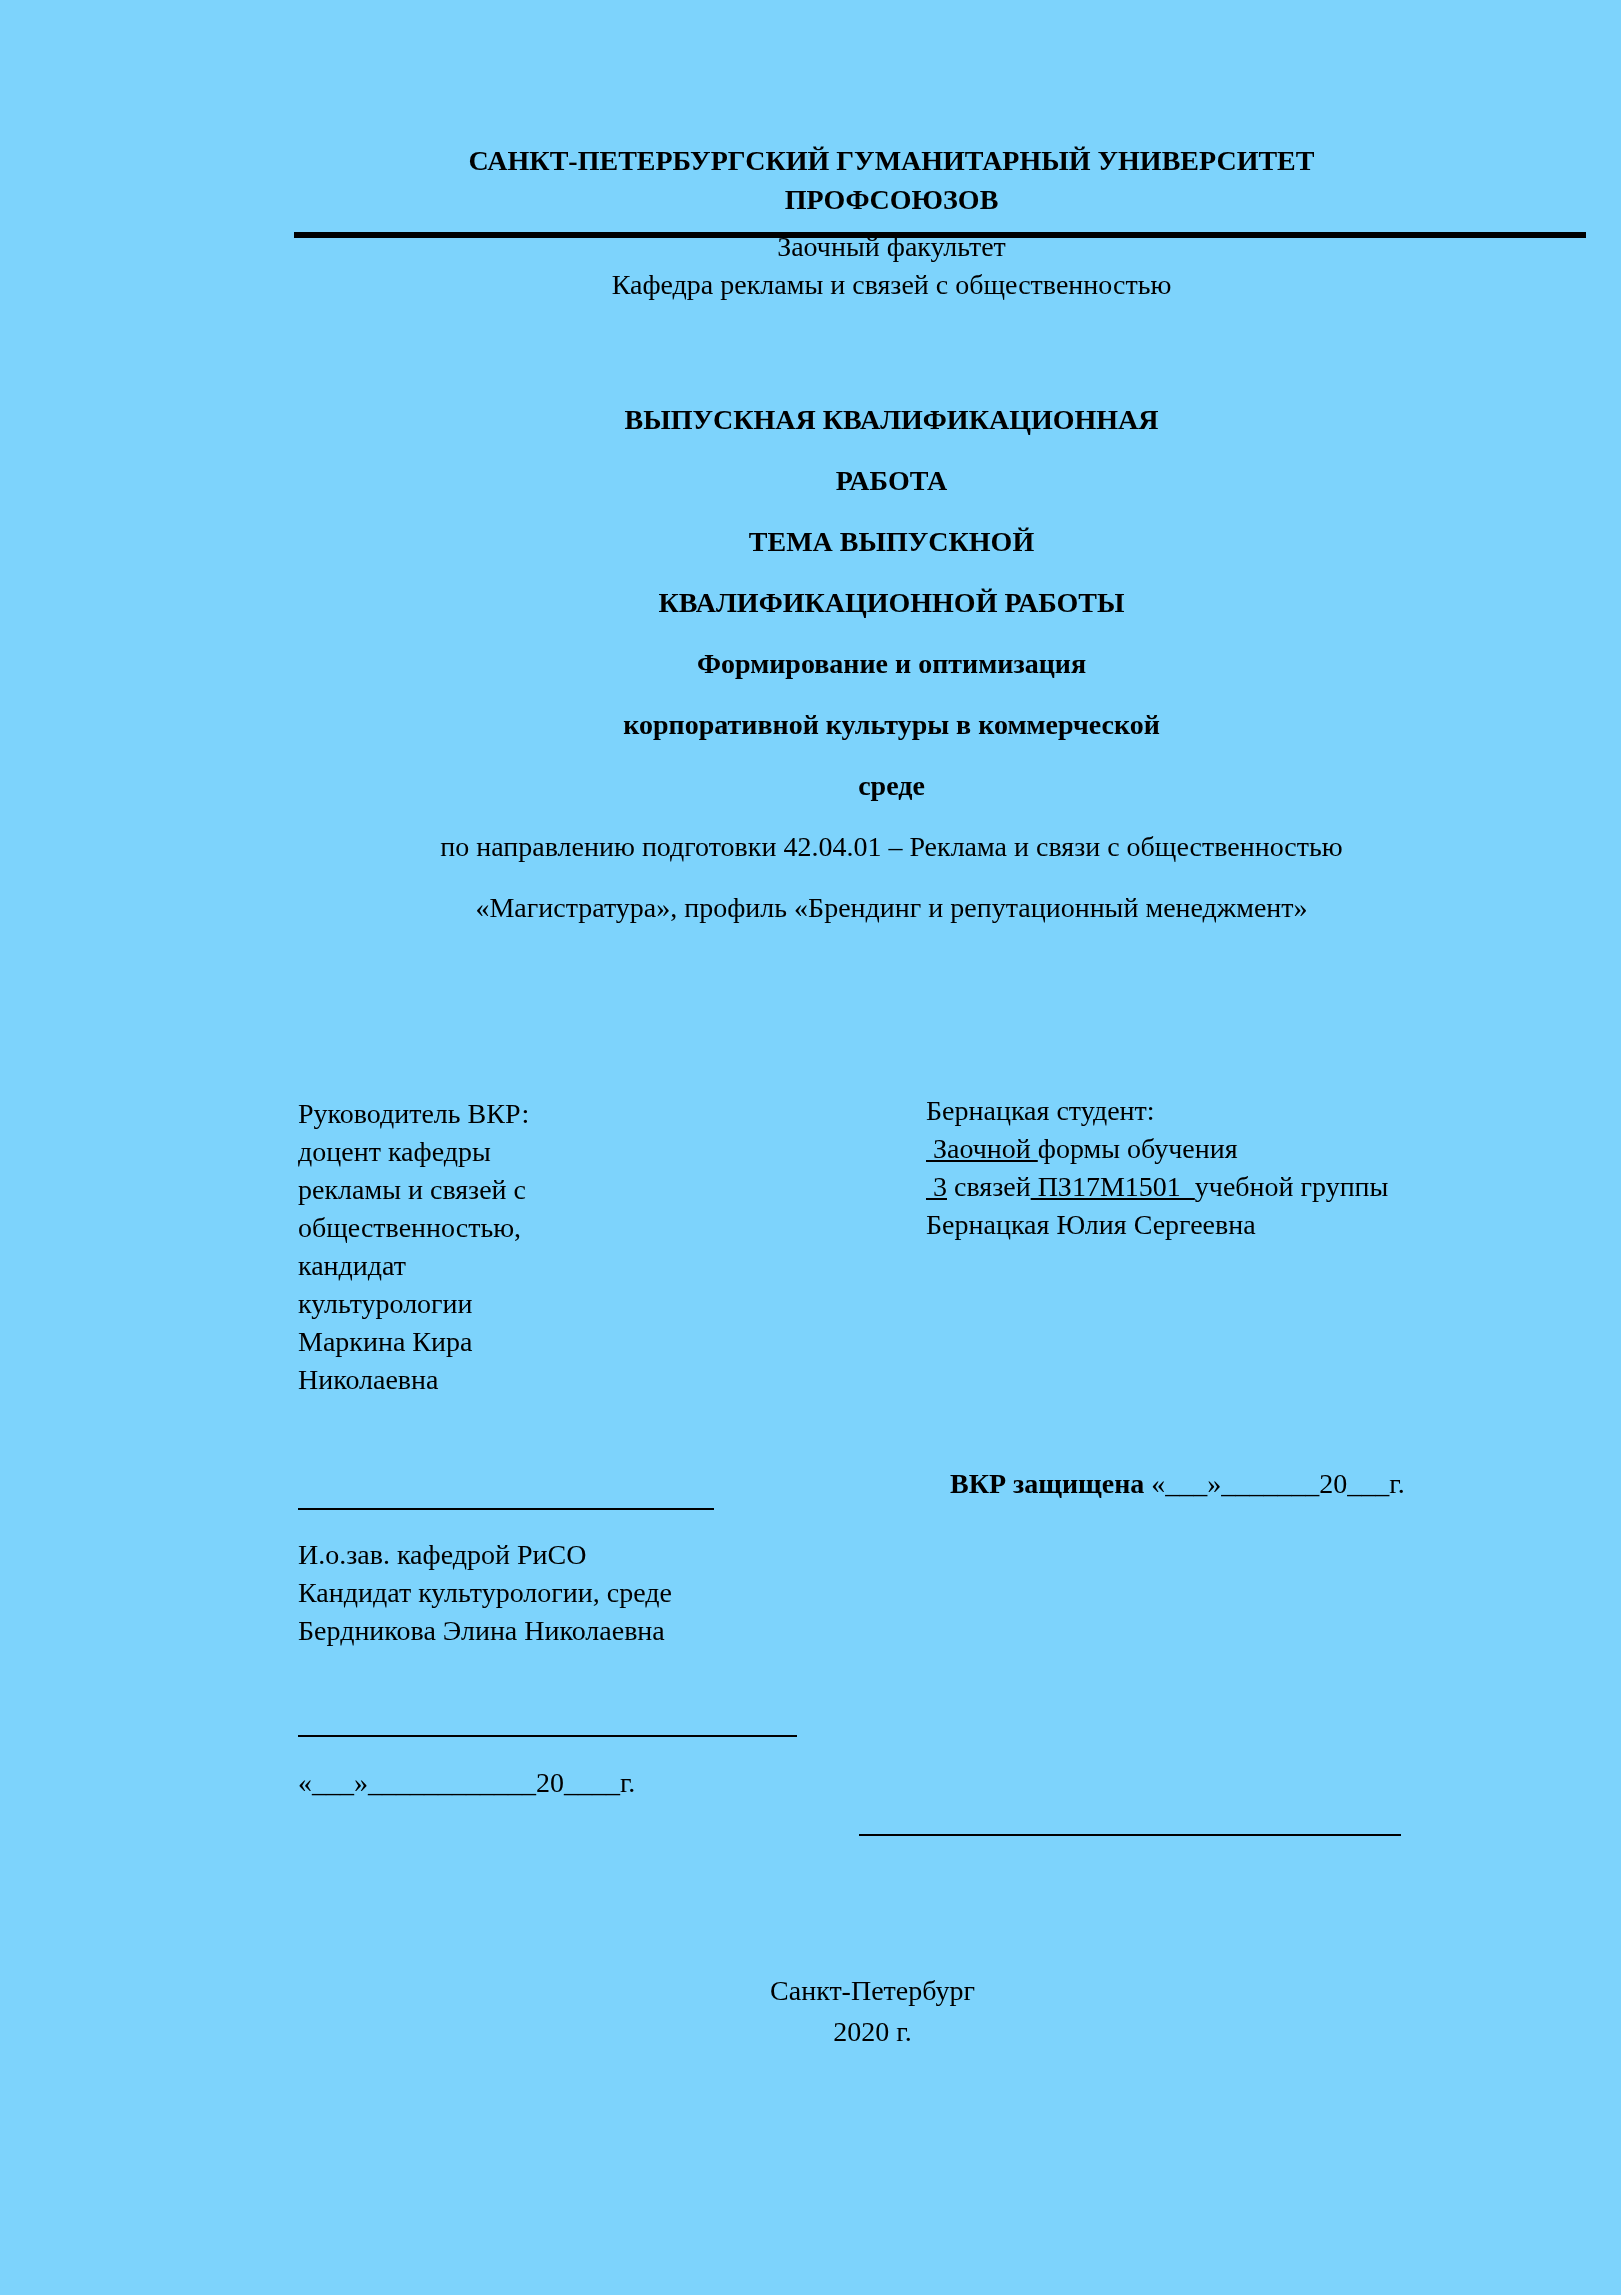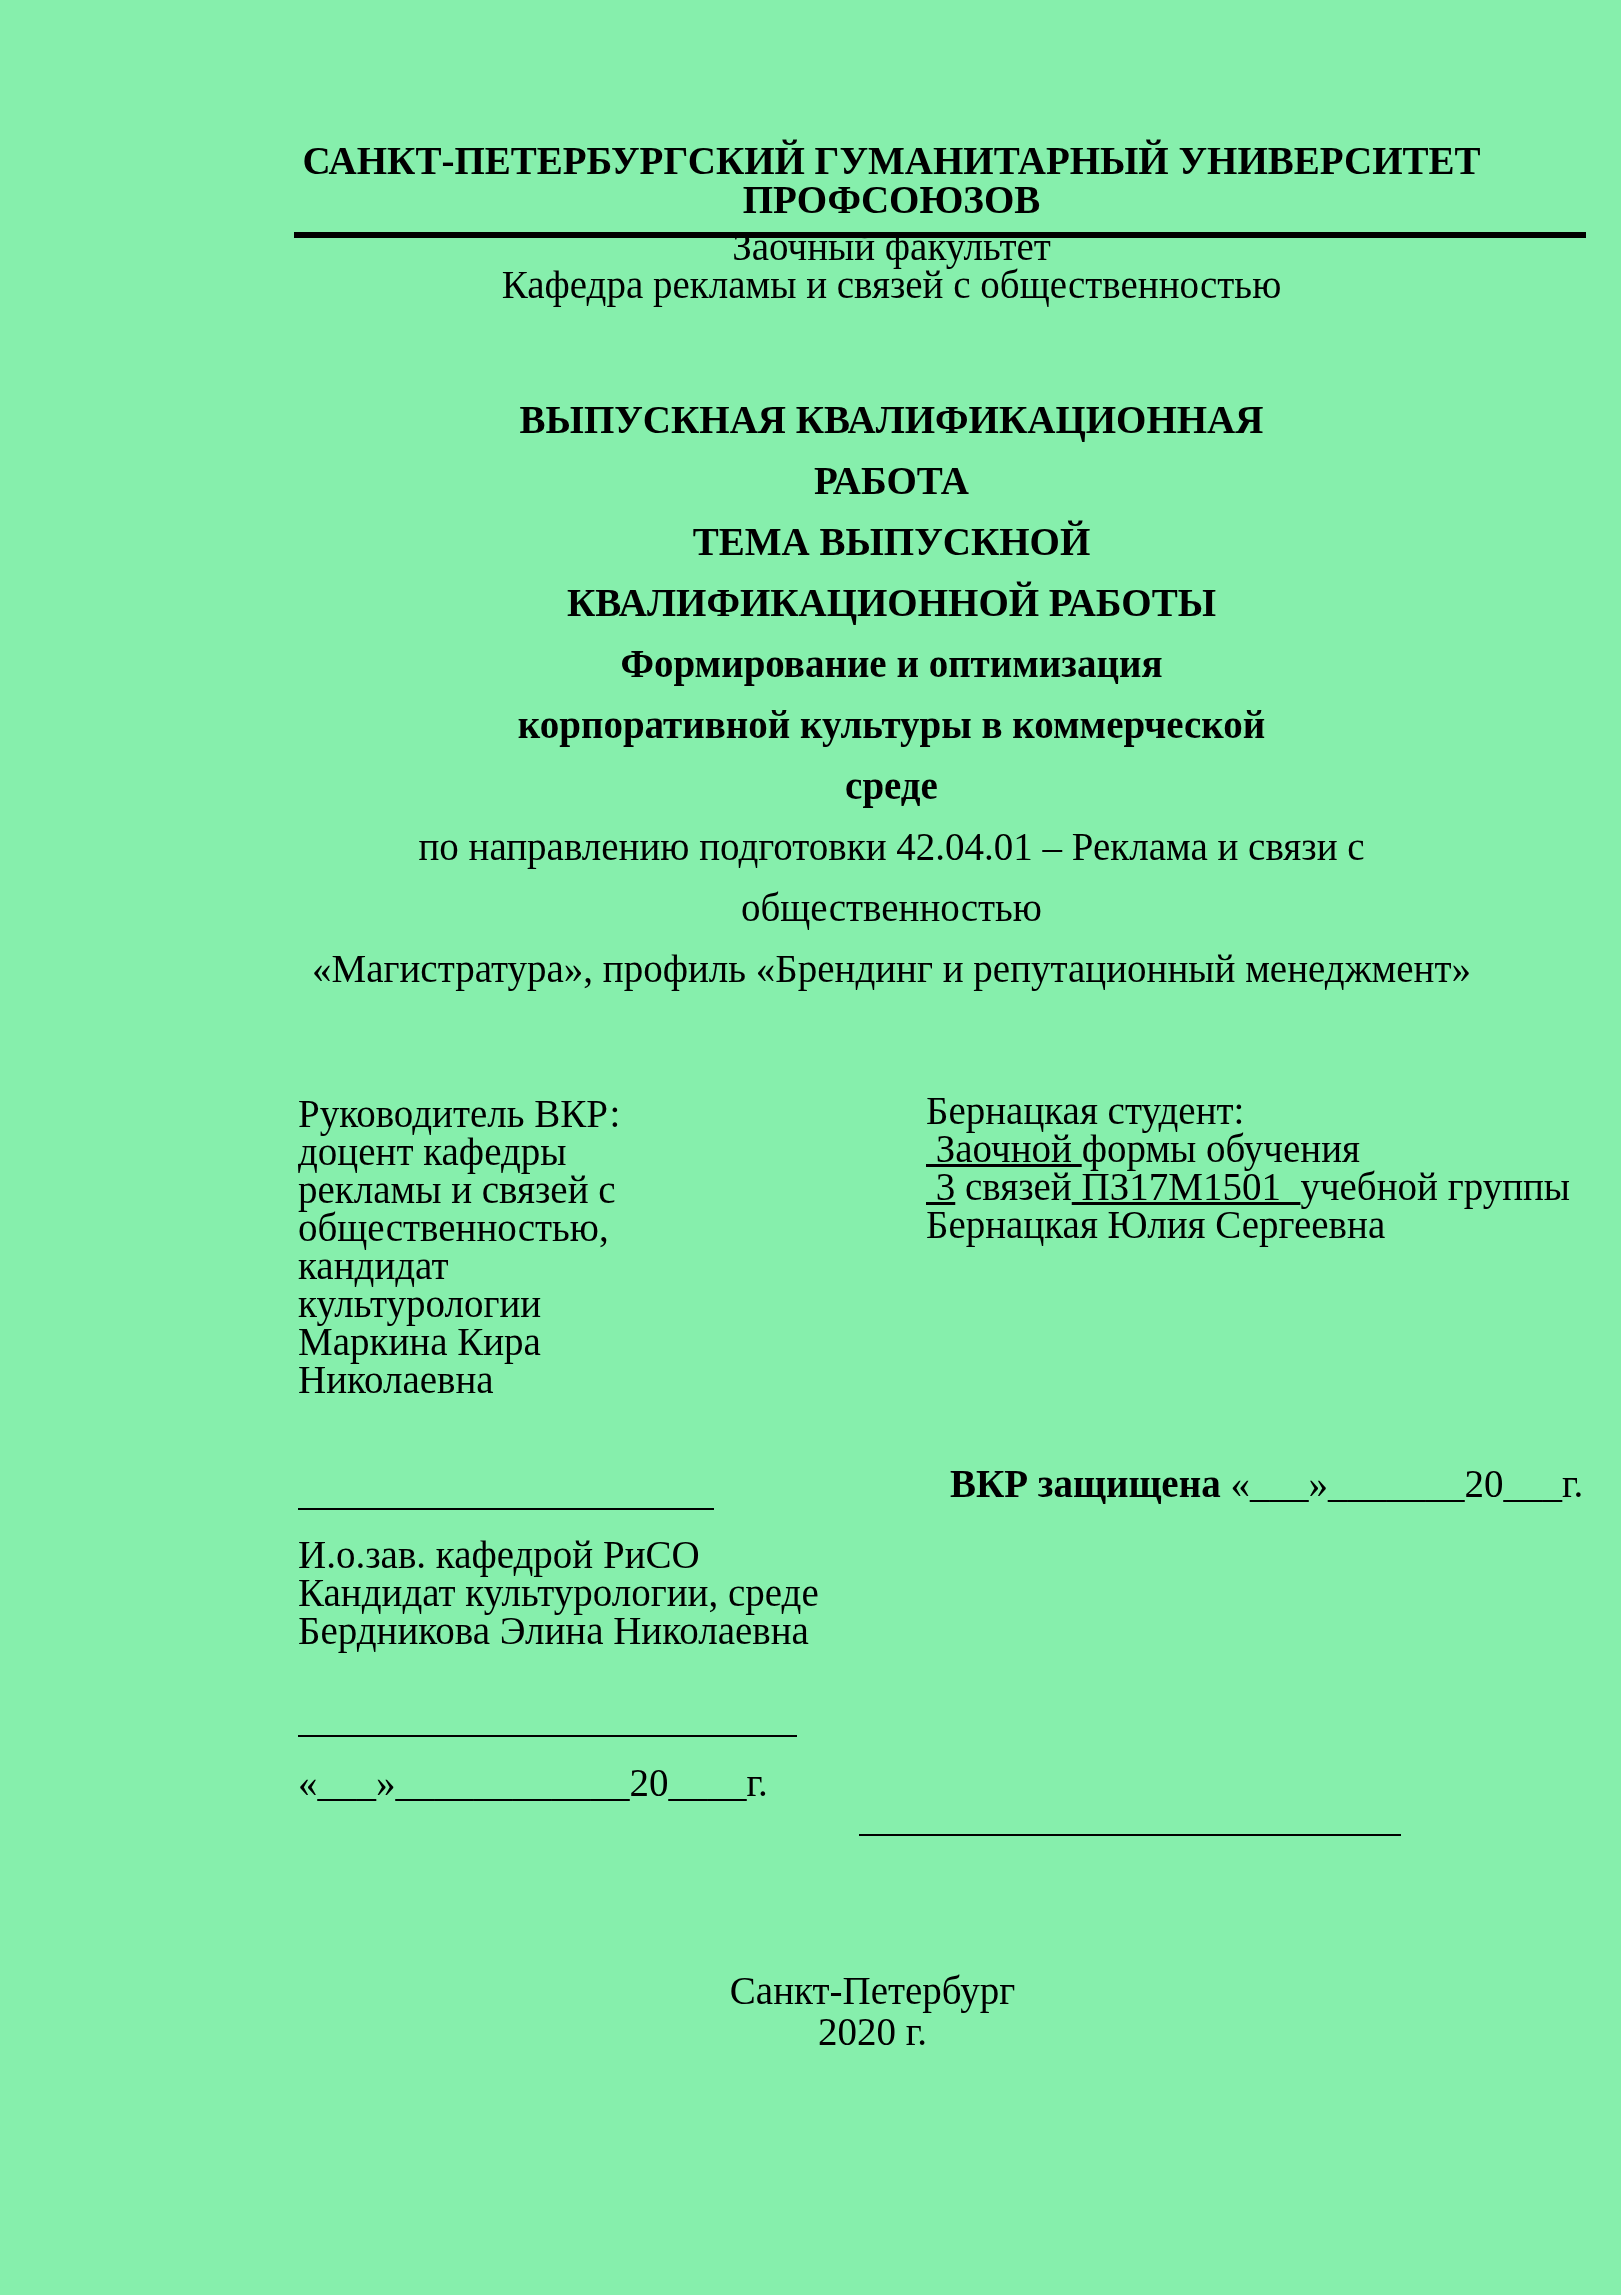--- a/index.html
+++ b/index.html
@@ -1,22 +1,22 @@
 <!DOCTYPE html>
 <html lang="ru" style="font-size:12.6px"><head>
 <meta charset="utf-8">
 <style>
   html, body { margin: 0; padding: 0; background: #ffffff; }
   .page {
     position: relative;
     width: 1622px;
     height: 2295px;
-    background: #86efac;
+    background: #7dd3fc;
     font-family: "Liberation Serif", "DejaVu Serif", serif;
-    font-size: 39px;
+    font-size: 28px;
     color: #000000;
     overflow: hidden;
   }
   .abs { position: absolute; }
   .center { text-align: center; }
   .bold { font-weight: bold; font-family: Liberation Serif, serif; }
   .nowrap { white-space: nowrap; }
 
   .header-block { top: 141px; left: 294px; width: 1195px; line-height: 39px; font-weight: bold; }
   .head-rule   { top: 232px; left: 294px; width: 1292px; height: 5.5px; background: #000; }

